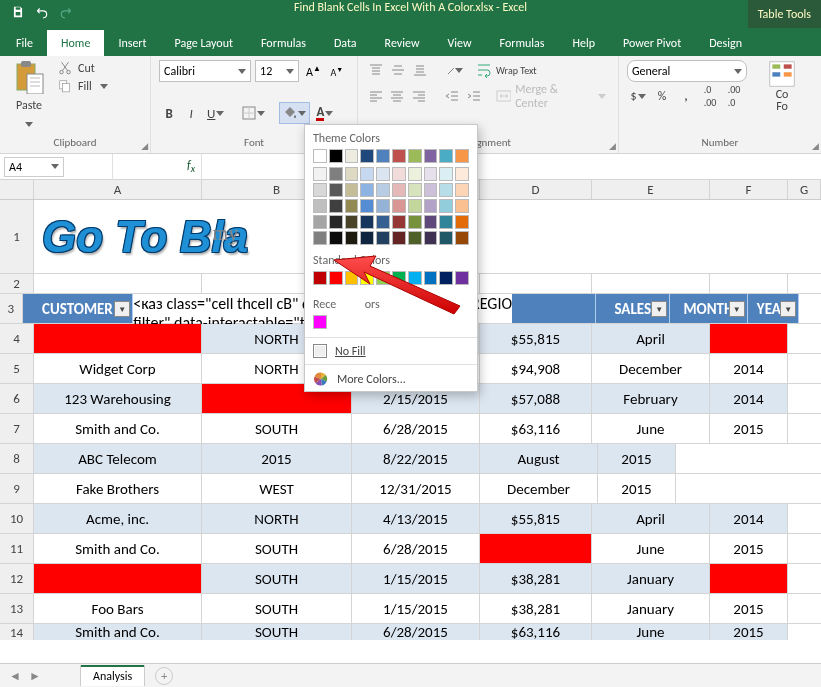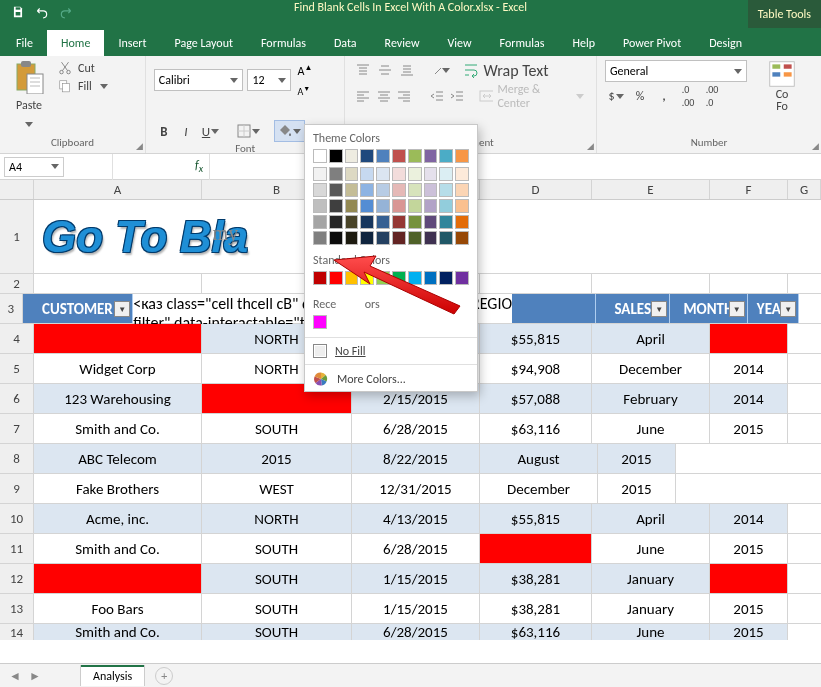--- a/index.html
+++ b/index.html
@@ -44,38 +44,38 @@
   .ftn-btn { min-width: 20px; height: 22px; display: flex; align-items: center; justify-content: center; font-size: 13px; color: #444; padding: 0 3px; border: 1px solid transparent; }
   .ftn-btn.active { background: #d5e1f2; border-color: #a3bde3; }
   .ftn-btn .sm { font-size: 8px; margin-left: 1px; }
   .font-color-bar { border-bottom: 3px solid #c00; display:inline-block; line-height: 1; }
 
   
   .align-rows { display: flex; flex-direction: column; gap: 2px; }
   .align-row { display: flex; gap: 2px; align-items: center; }
   .al-btn { width: 20px; height: 20px; display: flex; align-items: center; justify-content: center; border: 1px solid transparent; }
   .al-btn svg { width: 14px; height: 14px; }
-  .wrap-text { display: flex; align-items: center; gap: 4px; font-size: 16px; color: #444; margin-left: 6px; padding: 0 4px; }
+  .wrap-text { display: flex; align-items: center; gap: 4px; font-size: 10px; color: #444; margin-left: 6px; padding: 0 4px; }
   .merge { display: flex; align-items: center; gap: 4px; font-size: 12px; color: #bbb; margin-left: 6px; padding: 0 4px; }
 
   
   .num-col { display: flex; flex-direction: column; gap: 4px; }
-  .num-format { width: 142px; }
+  .num-format { width: 120px; border-radius: 8px; }
   .num-btns { display: flex; gap: 2px; }
   .num-btn { width: 22px; height: 20px; display: flex; align-items: center; justify-content: center; border: 1px solid transparent; font-size: 12px; color: #444;}
   .cond-col { display:flex; flex-direction:column; align-items:center; width:62px; font-size:12px; color:#444; text-align:center; margin-left:4px;}
   .cond-col svg { width:28px; height:28px;}
 
   .dlg-launch { position: absolute; right: 2px; bottom: 2px; font-size: 9px; color: #888; }
 
   
   .formula-bar { height: 26px; border-bottom: 1px solid #d4d4d4; display: flex; align-items: center; background: #fff; gap: 44px; }
   .namebox { width: 60px; height: 20px; border: 1px solid #ccc; margin: 0 4px; font-size: 12px; padding: 0 4px; display: flex; justify-content: space-between; align-items: center; }
   .namebox .dd { font-size: 8px; color: #888; }
-  .fb-mid { width: 98px; height: 26px; border-left: 1px solid #e0e0e0; border-right: 1px solid #e0e0e0; display:flex; align-items:center; justify-content:flex-end; gap:8px; padding:0 6px; color:#14532d; font-size:12px;}
+  .fb-mid { width: 90px; height: 26px; border-left: 1px solid #e0e0e0; border-right: 1px solid #e0e0e0; display:flex; align-items:center; justify-content:flex-end; gap:8px; padding:0 6px; color:#14532d; font-size:12px;}
   .fb-input { flex: 1; height: 20px; border: none; font-size: 12px; padding: 0 4px; }
 
   
   .sheet { position: relative; }
   .col-headers { display: flex; background: #f0f0f0; border-bottom: 1px solid #ccc; height: 20px; }
   .col-h { border-right: 1px solid #d4d4d4; display: flex; align-items: center; justify-content: center; font-size: 13px; color: #444; background: #efefef;}
   .row { display: flex; height: 30px; border-bottom: 1px solid #d4d4d4; }
   .row-h { border-right: 1px solid #d4d4d4; display: flex; align-items: center; justify-content: center; font-size: 13px; color: #444; width: 34px; background: #efefef; }
   .sel-all { width: 34px; background:#efefef; border-right:1px solid #d4d4d4; }
   .cell { border-right: 1px solid #d4d4d4; display: flex; align-items: center; justify-content: center; font-size: 15px; color: #000; position: relative; }

